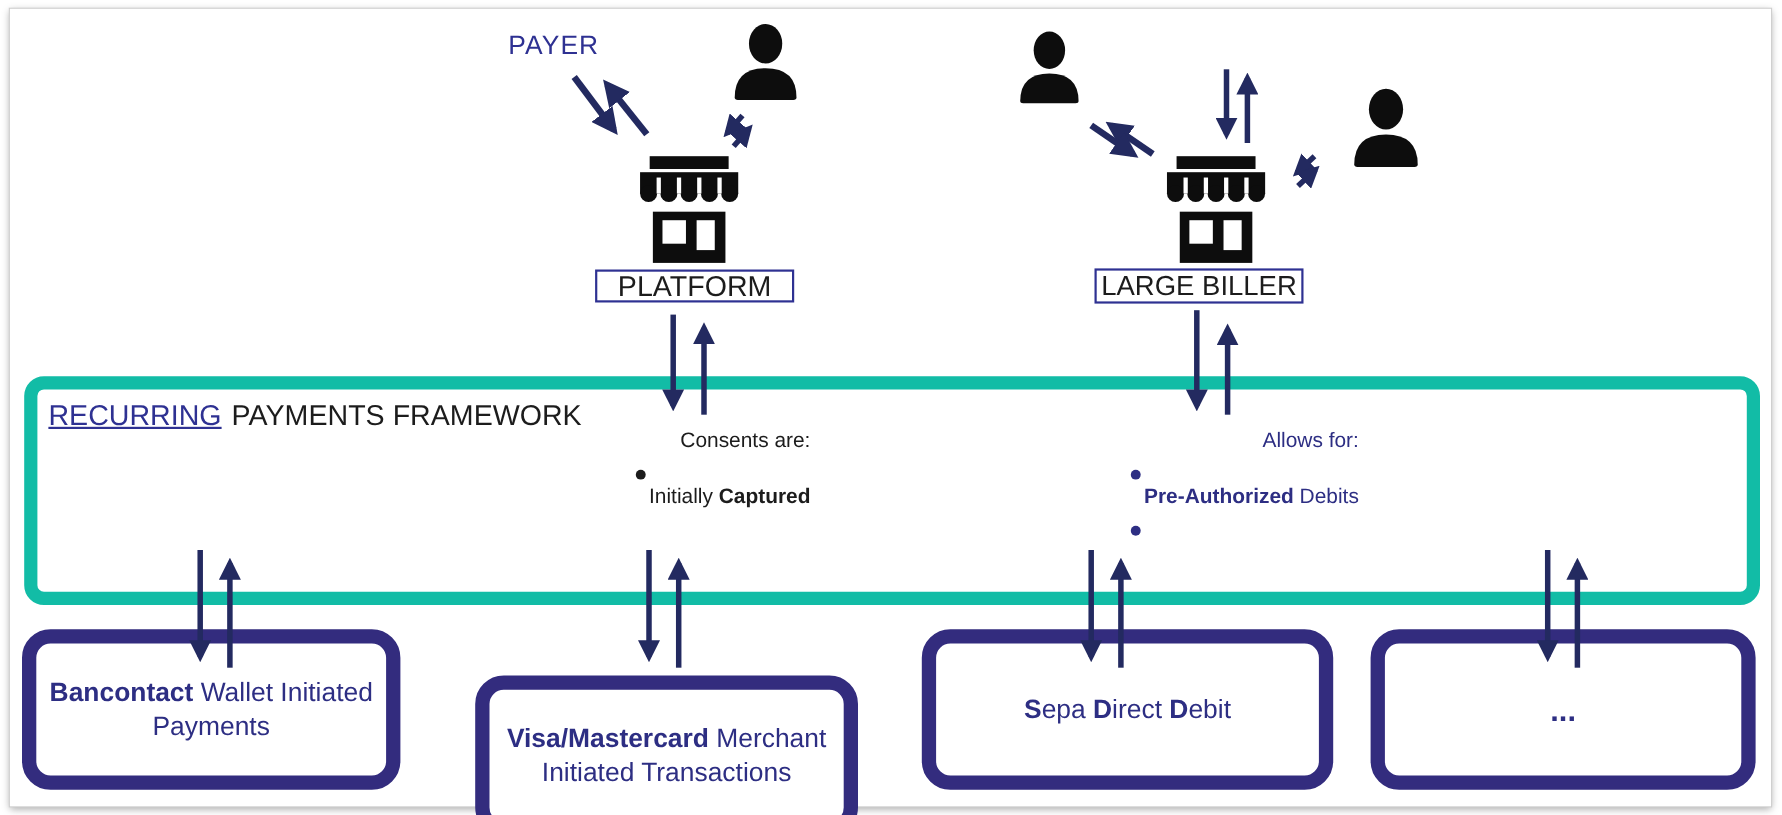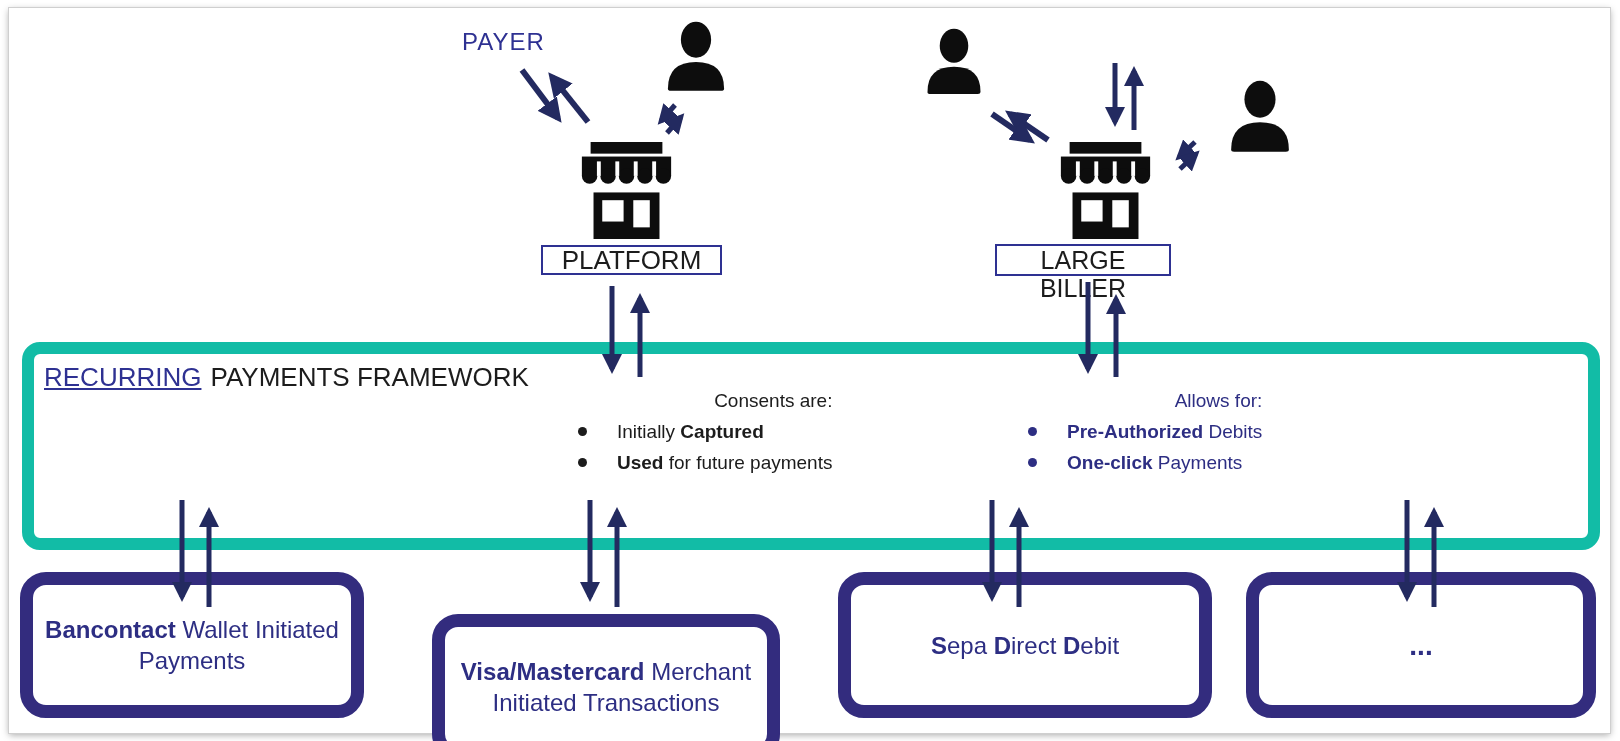--- a/index.html
+++ b/index.html
@@ -6,33 +6,33 @@
   body{width:1620px;height:741px;background:#ffffff;position:relative;overflow:hidden;
        font-family:"Liberation Sans", sans-serif;}
   .frame{position:absolute;left:9px;top:8px;right:10px;bottom:8px;background:#fff;
          box-shadow:0 0 0 1px #cfcfcf, 0 2px 7px rgba(0,0,0,0.35);z-index:0;}
   .abs{position:absolute;}
   
   .payer{left:462px;top:28px;font-size:24px;letter-spacing:1px;color:#2e3192;z-index:2;}
   .tag-box{border:2px solid #2e3192;background:#fff;color:#1c1c1c;text-align:center;
            box-sizing:border-box;z-index:2;}
   .tag-platform{left:541px;top:245px;width:181px;height:30px;font-size:26px;line-height:26px;}
-  .tag-biller{left:995px;top:244px;width:176px;height:32px;font-size:25px;line-height:28px;}
+  .tag-biller{left:995px;top:244px;width:190px;height:32px;font-size:25px;line-height:28px;}
   
   .icon{z-index:2;}
   .icon svg{display:block;width:100%;height:100%;}
   
   .framework{left:22px;top:342px;width:1578px;height:208px;box-sizing:border-box;
              border:12px solid #12bca6;border-radius:18px;background:#fff;z-index:1;}
   .fw-title{left:44px;top:362px;font-size:26px;color:#1c1c1c;z-index:2;white-space:nowrap;}
   .fw-title .hl{color:#2e3192;text-decoration:underline;}
   .fw-title .rest{margin-left:0.35em;}
   .notes{z-index:2;font-size:19px;text-align:right;}
   .notes .heading{line-height:30px;}
-  .bullet-row{display:flex;align-items:flex-start;line-height:31px;}
+  .bullet-row{display:flex;align-items:flex-start;line-height:31px;flex-direction:column;}
   .dot{width:9px;height:9px;border-radius:50%;margin:11px 0 0 18px;flex:0 0 auto;}
   .bt{margin-left:30px;white-space:nowrap;}
   .consents{left:560px;top:386px;color:#1c1c1c;}
   .consents .dot{background:#1c1c1c;}
   .allows{left:1010px;top:386px;color:#2d2e83;}
   .allows .dot{background:#2d2e83;}
   
   .method-box{top:572px;height:146px;box-sizing:border-box;border:13px solid #332c7e;
               border-radius:26px;background:#fff;z-index:2;display:flex;flex-direction:column;
               justify-content:center;align-items:center;color:#2d2e83;font-size:24px;}
@@ -114,35 +114,30 @@
 <div class="abs fw-title">
   <span class="hl">RECURRING</span><span class="rest">PAYMENTS FRAMEWORK</span>
 </div>
 
 <div class="abs notes consents">
   <div class="heading">Consents are:</div>
   <div class="bullet-row">
     <span class="dot"></span>
     <span class="bt"><span>Initially </span><b>Captured</b><span></span></span>
   </div>
-  <div class="bullet-row">
-    <span class="dot"></span>
-    <span class="bt"><span></span><b>Used</b><span> for future payments</span></span>
-  </div>
 </div>
 
 <div class="abs notes allows">
   <div class="heading">Allows for:</div>
   <div class="bullet-row">
     <span class="dot"></span>
     <span class="bt"><span></span><b>Pre-Authorized</b><span> Debits</span></span>
   </div>
   <div class="bullet-row">
     <span class="dot"></span>
-    <span class="bt"><span></span><b>One-click</b><span> Payments</span></span>
   </div>
 </div>
 
 <div class="abs method-box mb1">
     <div>
       <div class="mline"><b>Bancontact</b><span> Wallet Initiated</span></div>
       <div class="mline"><span>Payments</span></div>
     </div>
   </div>
 <div class="abs method-box mb2">

